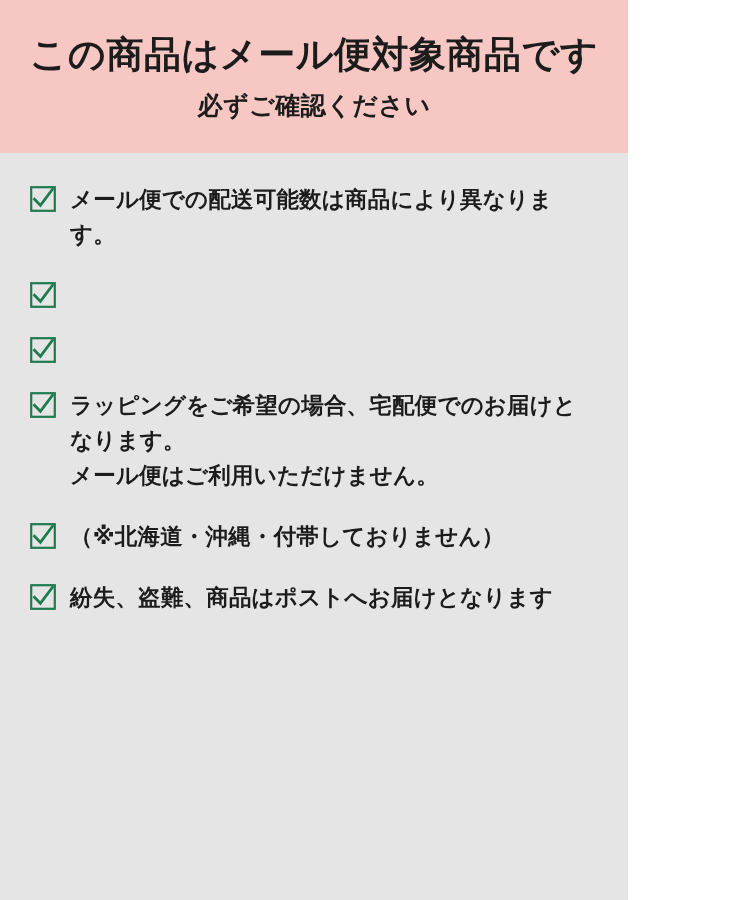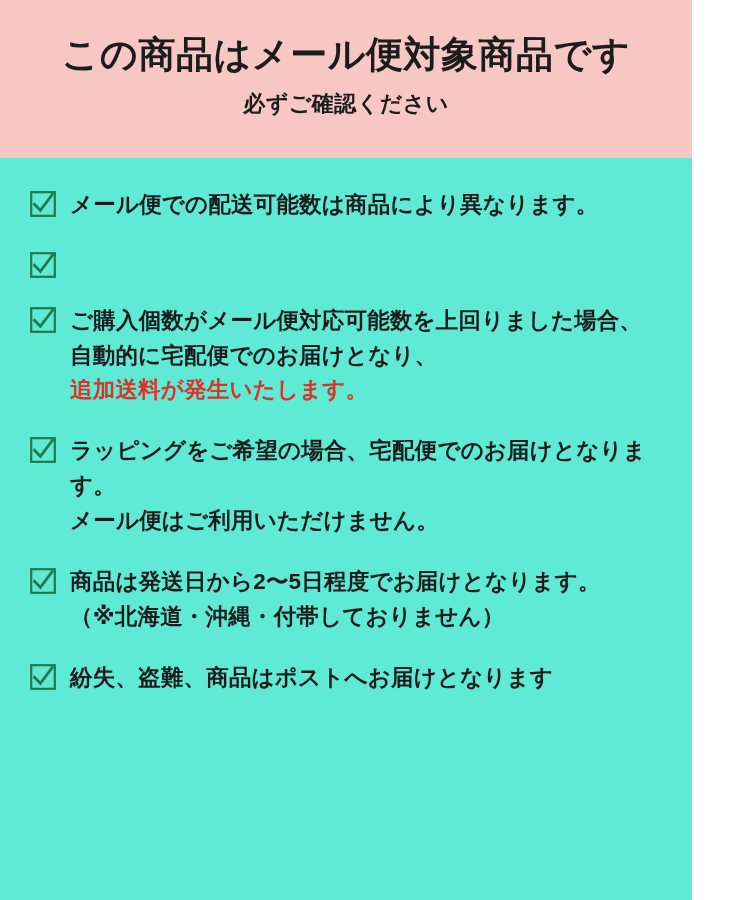--- a/index.html
+++ b/index.html
@@ -8,49 +8,49 @@
   }
   body {
     width: 750px;
     height: 900px;
     background: #ffffff;
     font-family: "Liberation Sans", "DejaVu Sans", sans-serif;
     overflow: hidden;
   }
   .page {
     position: relative;
-    width: 692px;
+    width: 628px;
     height: 900px;
     box-sizing: border-box;
-    background: #5eead4;
+    background: #e5e5e5;
   }
 
   
   .banner {
     width: 100%;
     background: #f7c8c3;
     padding: 34px 0 30px 0;
     box-sizing: border-box;
     text-align: center;
   }
   .banner-title {
     font-size: 37px;
     font-weight: bold;
     color: #1c1c1c;
     letter-spacing: 0.5px;
     line-height: 1.15;
     margin: 0 0 14px 0;
   }
   .banner-subtitle {
-    font-size: 22px;
+    font-size: 25px;
     font-weight: bold;
     color: #1c1c1c;
     letter-spacing: 0.5px;
     line-height: 1.15;
-    margin: 12px;
+    margin: 4px;
   }
 
   
   .list {
     padding: 30px 30px 0 30px;
     box-sizing: border-box;
   }
   .item {
     display: flex;
     align-items: flex-start;
@@ -107,25 +107,20 @@
           </svg>
         </span>
       </div>
       <div class="item">
         <span class="check">
           <svg width="26" height="26" viewBox="0 0 26 26" xmlns="http://www.w3.org/2000/svg">
             <rect x="1.2" y="1.2" width="23.6" height="23.6" fill="none" stroke="#1f7a4d" stroke-width="2.2"></rect>
             <path d="M4.5 13.2 L10.4 19.4 L22.4 3.4" fill="none" stroke="#1f7a4d" stroke-width="2.8" stroke-linecap="square" stroke-linejoin="miter"></path>
           </svg>
         </span>
-        <div class="item-text">
-          <span class="line"><span>ご購入個数がメール便対応可能数を上回りました場合、</span></span>
-          <span class="line"><span>自動的に宅配便でのお届けとなり、</span></span>
-          <span class="line"><span class="red">追加送料が発生いたします。</span></span>
-        </div>
       </div>
       <div class="item">
         <span class="check">
           <svg width="26" height="26" viewBox="0 0 26 26" xmlns="http://www.w3.org/2000/svg">
             <rect x="1.2" y="1.2" width="23.6" height="23.6" fill="none" stroke="#1f7a4d" stroke-width="2.2"></rect>
             <path d="M4.5 13.2 L10.4 19.4 L22.4 3.4" fill="none" stroke="#1f7a4d" stroke-width="2.8" stroke-linecap="square" stroke-linejoin="miter"></path>
           </svg>
         </span>
         <div class="item-text">
           <span class="line"><span>ラッピングをご希望の場合、宅配便でのお届けとなります。</span></span>
@@ -133,21 +128,20 @@
         </div>
       </div>
       <div class="item">
         <span class="check">
           <svg width="26" height="26" viewBox="0 0 26 26" xmlns="http://www.w3.org/2000/svg">
             <rect x="1.2" y="1.2" width="23.6" height="23.6" fill="none" stroke="#1f7a4d" stroke-width="2.2"></rect>
             <path d="M4.5 13.2 L10.4 19.4 L22.4 3.4" fill="none" stroke="#1f7a4d" stroke-width="2.8" stroke-linecap="square" stroke-linejoin="miter"></path>
           </svg>
         </span>
         <div class="item-text">
-          <span class="line"><span>商品は発送日から2〜5日程度でお届けとなります。</span></span>
           <span class="line"><span>（※北海道・沖縄・付帯しておりません）</span></span>
         </div>
       </div>
       <div class="item">
         <span class="check">
           <svg width="26" height="26" viewBox="0 0 26 26" xmlns="http://www.w3.org/2000/svg">
             <rect x="1.2" y="1.2" width="23.6" height="23.6" fill="none" stroke="#1f7a4d" stroke-width="2.2"></rect>
             <path d="M4.5 13.2 L10.4 19.4 L22.4 3.4" fill="none" stroke="#1f7a4d" stroke-width="2.8" stroke-linecap="square" stroke-linejoin="miter"></path>
           </svg>
         </span>

